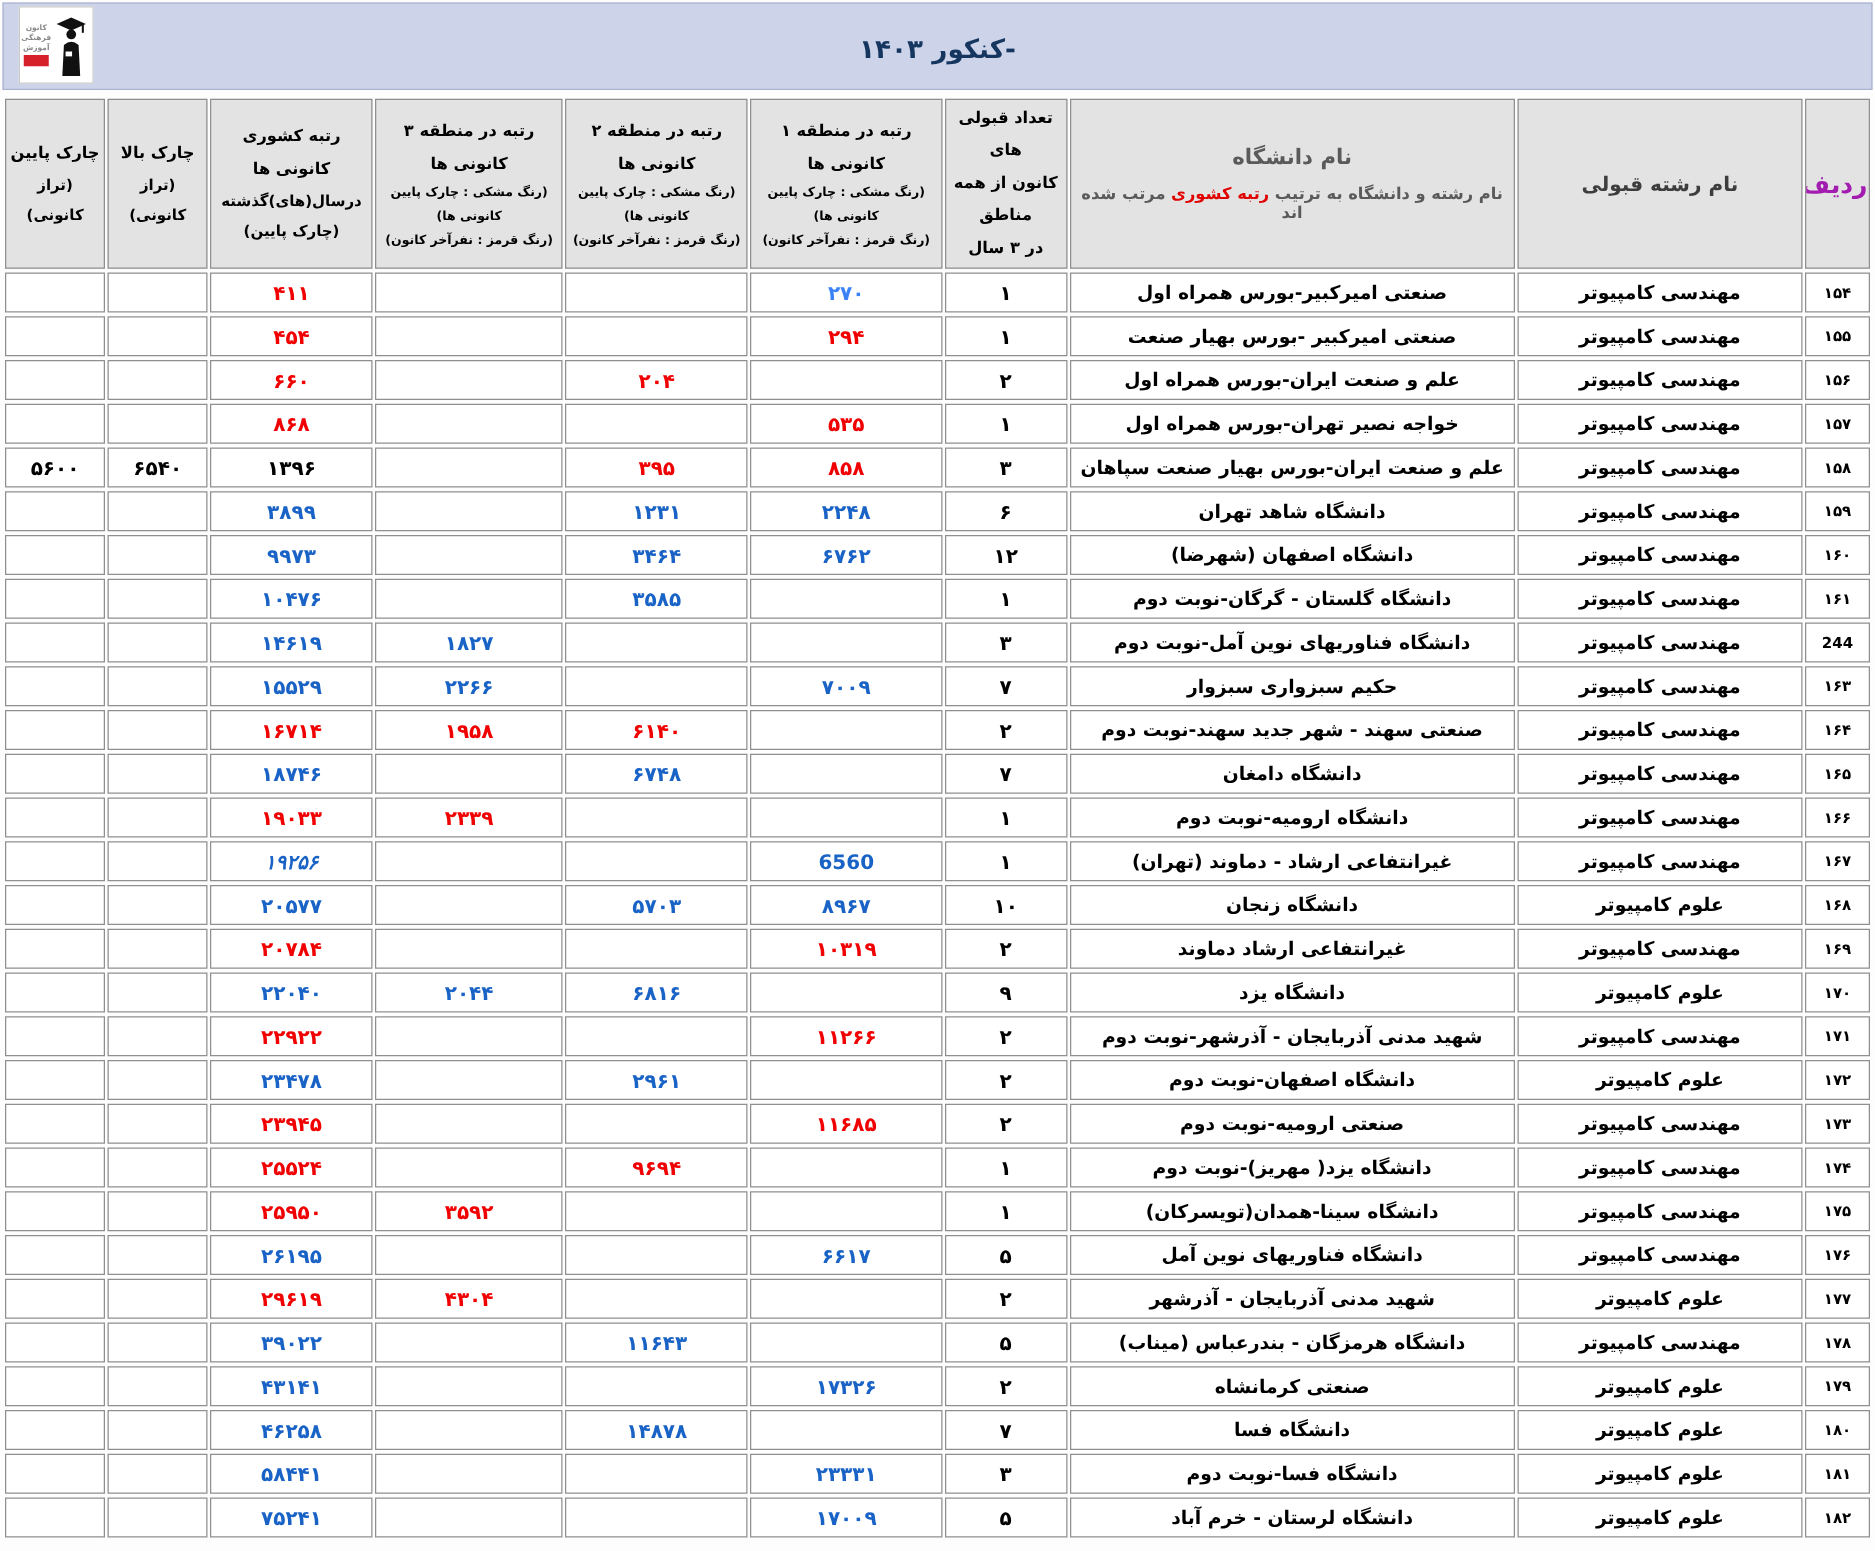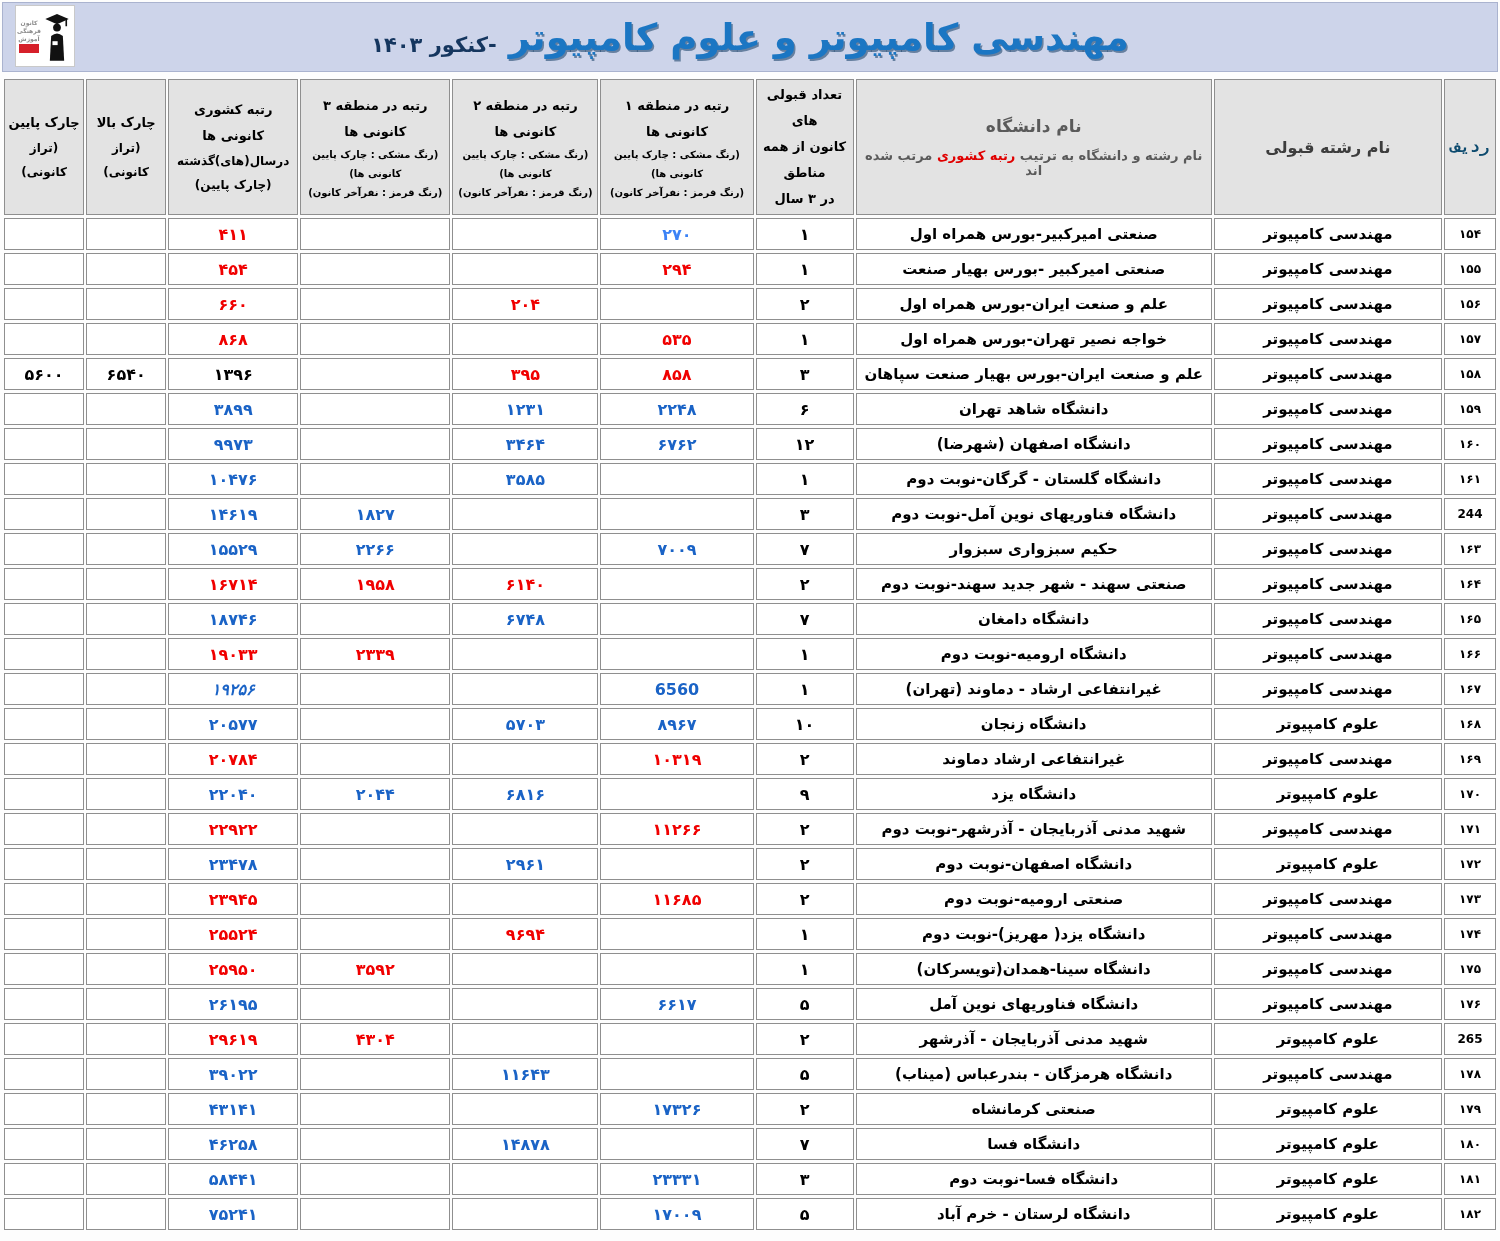--- a/index.html
+++ b/index.html
@@ -48,21 +48,21 @@
   }
   th,td{
     border:1px solid #8f8f8f;
     background:#ffffff;
     text-align:center;vertical-align:middle;
     padding:0 2px;overflow:hidden;
     box-sizing:border-box;
   }
   thead th{background:#e3e3e3;height:80px;padding:2px 1px;}
   tbody td{height:32px;}
-  .th-big{font-size:16px;font-weight:bold;color:#0c4a6e;font-family:Liberation Mono, monospace;}
+  .th-big{font-size:20px;font-weight:bold;color:#a21caf;}
   .th-major{font-size:16px;font-weight:bold;color:#3d3d3d;}
   .u1{font-size:17px;color:#5a5a5a;font-weight:bold;margin-bottom:12px;}
   .u2{font-size:13px;color:#5a5a5a;font-weight:bold;}
   .u2 .hl{color:#e00000;}
   .h-line{font-size:13px;font-weight:bold;color:#000;line-height:2.0;}
   .h-sub{font-size:10px;font-weight:bold;color:#000;line-height:1.9;}
   .h-mid{font-size:12px;font-weight:bold;color:#000;line-height:2.0;}
   .c-rank{font-size:12px;font-weight:bold;color:#000;}
   .c-major{font-size:15px;font-weight:bold;color:#000;}
   .c-univ{font-size:15px;font-weight:bold;color:#000;}
@@ -84,21 +84,20 @@
       </svg>
     </div>
     <div class="logo-txt">
       <span>کانون</span>
       <span>فرهنگی</span>
       <span>آموزش</span>
       <span class="logo-red"></span>
     </div>
   </div>
   <div class="title-wrap">
-    <span class="title-main">مهندسی کامپیوتر و علوم کامپیوتر</span>
     <span class="title-sub">-کنکور ۱۴۰۳</span>
   </div>
 </header>
 
 <table>
   <colgroup>
     <col style="width:52px">
       <col style="width:228px">
       <col style="width:356px">
       <col style="width:98px">
@@ -427,21 +426,21 @@
     <td class="c-univ">دانشگاه فناوریهای نوین آمل</td>
     <td class="c-count">۵</td>
     <td class="c-num" style="color: rgb(26, 99, 198);">۶۶۱۷</td>
     <td class="c-num"></td>
     <td class="c-num"></td>
     <td class="c-num" style="color: rgb(26, 99, 198);">۲۶۱۹۵</td>
     <td class="c-num"></td>
     <td class="c-num"></td>
   </tr>
       <tr>
-    <td class="c-rank">265</td>
+    <td class="c-rank">۱۷۷</td>
     <td class="c-major">علوم کامپیوتر</td>
     <td class="c-univ">شهید مدنی آذربایجان - آذرشهر</td>
     <td class="c-count">۲</td>
     <td class="c-num"></td>
     <td class="c-num"></td>
     <td class="c-num" style="color: rgb(240, 0, 0);">۴۳۰۴</td>
     <td class="c-num" style="color: rgb(240, 0, 0);">۲۹۶۱۹</td>
     <td class="c-num"></td>
     <td class="c-num"></td>
   </tr>

